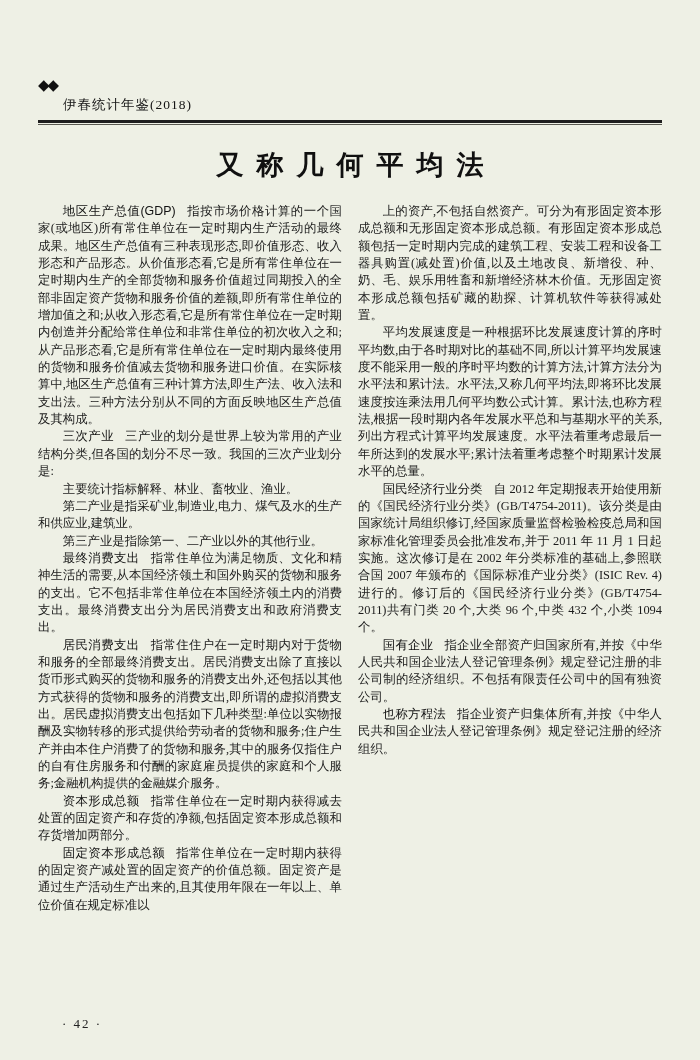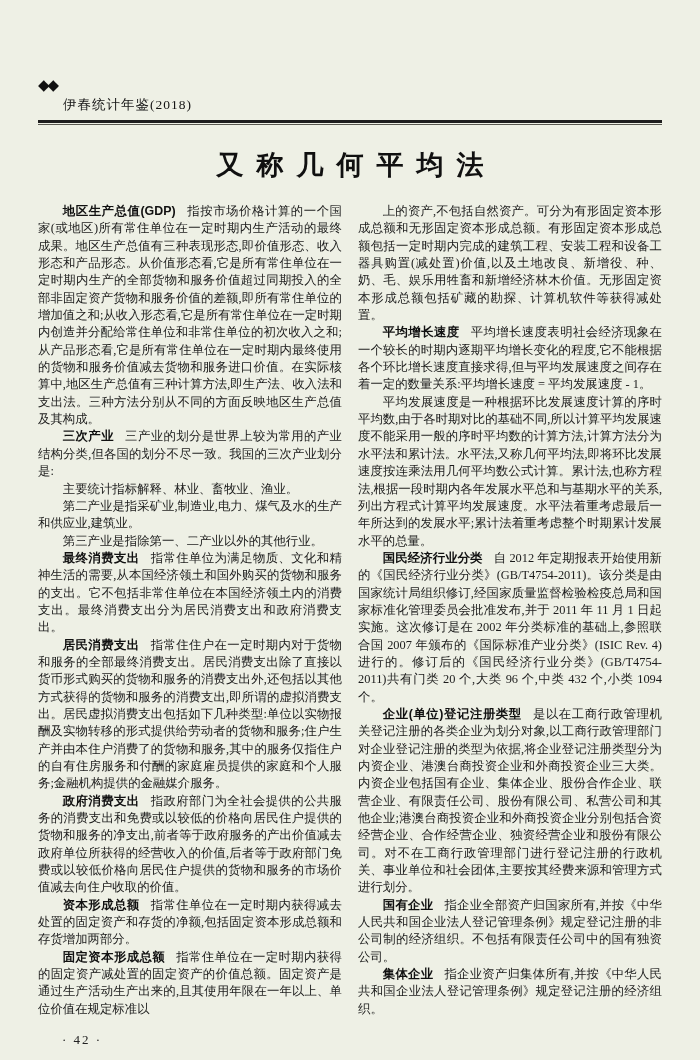--- a/index.html
+++ b/index.html
@@ -28,25 +28,25 @@
   .col p{
     margin:0;
     font-size:12.4px;
     line-height:17.35px;
     text-align:justify;
     text-indent:2em;
     color:#1b1b1b;
   }
   .col p b.term{
     font-family:"Liberation Sans","DejaVu Sans",sans-serif;
-    font-weight:bold;
+    font-weight:normal;
     margin-right:0.9em;
     color:#111;
   }
-  .page-footer{position:absolute;left:62px;bottom:12px;}
+  .page-footer{position:absolute;left:62px;bottom:28px;}
   .page-number{font-size:13px;letter-spacing:2px;color:#222;}
 </style>
 </head>
 <body>
 
 <div class="page">
   <header class="page-header">
     <span class="diamonds">◆◆</span>
     <span class="yearbook-title">伊春统计年鉴(2018)</span>
   </header>
@@ -57,31 +57,28 @@
 
   <main class="columns">
     <section class="col">
         <p><b class="term">地区生产总值(GDP)</b>指按市场价格计算的一个国家(或地区)所有常住单位在一定时期内生产活动的最终成果。地区生产总值有三种表现形态,即价值形态、收入形态和产品形态。从价值形态看,它是所有常住单位在一定时期内生产的全部货物和服务价值超过同期投入的全部非固定资产货物和服务价值的差额,即所有常住单位的增加值之和;从收入形态看,它是所有常住单位在一定时期内创造并分配给常住单位和非常住单位的初次收入之和;从产品形态看,它是所有常住单位在一定时期内最终使用的货物和服务价值减去货物和服务进口价值。在实际核算中,地区生产总值有三种计算方法,即生产法、收入法和支出法。三种方法分别从不同的方面反映地区生产总值及其构成。</p>
         <p><b class="term">三次产业</b>三产业的划分是世界上较为常用的产业结构分类,但各国的划分不尽一致。我国的三次产业划分是:</p>
         <p>主要统计指标解释、林业、畜牧业、渔业。</p>
         <p>第二产业是指采矿业,制造业,电力、煤气及水的生产和供应业,建筑业。</p>
         <p>第三产业是指除第一、二产业以外的其他行业。</p>
         <p><b class="term">最终消费支出</b>指常住单位为满足物质、文化和精神生活的需要,从本国经济领土和国外购买的货物和服务的支出。它不包括非常住单位在本国经济领土内的消费支出。最终消费支出分为居民消费支出和政府消费支出。</p>
         <p><b class="term">居民消费支出</b>指常住住户在一定时期内对于货物和服务的全部最终消费支出。居民消费支出除了直接以货币形式购买的货物和服务的消费支出外,还包括以其他方式获得的货物和服务的消费支出,即所谓的虚拟消费支出。居民虚拟消费支出包括如下几种类型:单位以实物报酬及实物转移的形式提供给劳动者的货物和服务;住户生产并由本住户消费了的货物和服务,其中的服务仅指住户的自有住房服务和付酬的家庭雇员提供的家庭和个人服务;金融机构提供的金融媒介服务。</p>
-        <p><b class="term">政府消费支出</b>指政府部门为全社会提供的公共服务的消费支出和免费或以较低的价格向居民住户提供的货物和服务的净支出,前者等于政府服务的产出价值减去政府单位所获得的经营收入的价值,后者等于政府部门免费或以较低价格向居民住户提供的货物和服务的市场价值减去向住户收取的价值。</p>
         <p><b class="term">资本形成总额</b>指常住单位在一定时期内获得减去处置的固定资产和存货的净额,包括固定资本形成总额和存货增加两部分。</p>
         <p><b class="term">固定资本形成总额</b>指常住单位在一定时期内获得的固定资产减处置的固定资产的价值总额。固定资产是通过生产活动生产出来的,且其使用年限在一年以上、单位价值在规定标准以</p>
       </section>
     <section class="col">
         <p>上的资产,不包括自然资产。可分为有形固定资本形成总额和无形固定资本形成总额。有形固定资本形成总额包括一定时期内完成的建筑工程、安装工程和设备工器具购置(减处置)价值,以及土地改良、新增役、种、奶、毛、娱乐用牲畜和新增经济林木价值。无形固定资本形成总额包括矿藏的勘探、计算机软件等获得减处置。</p>
-        <p><b class="term">平均增长速度</b>平均增长速度表明社会经济现象在一个较长的时期内逐期平均增长变化的程度,它不能根据各个环比增长速度直接求得,但与平均发展速度之间存在着一定的数量关系:平均增长速度 = 平均发展速度 - 1。</p>
         <p>平均发展速度是一种根据环比发展速度计算的序时平均数,由于各时期对比的基础不同,所以计算平均发展速度不能采用一般的序时平均数的计算方法,计算方法分为水平法和累计法。水平法,又称几何平均法,即将环比发展速度按连乘法用几何平均数公式计算。累计法,也称方程法,根据一段时期内各年发展水平总和与基期水平的关系,列出方程式计算平均发展速度。水平法着重考虑最后一年所达到的发展水平;累计法着重考虑整个时期累计发展水平的总量。</p>
         <p><b class="term">国民经济行业分类</b>自 2012 年定期报表开始使用新的《国民经济行业分类》(GB/T4754-2011)。该分类是由国家统计局组织修订,经国家质量监督检验检疫总局和国家标准化管理委员会批准发布,并于 2011 年 11 月 1 日起实施。这次修订是在 2002 年分类标准的基础上,参照联合国 2007 年颁布的《国际标准产业分类》(ISIC Rev. 4)进行的。修订后的《国民经济行业分类》(GB/T4754-2011)共有门类 20 个,大类 96 个,中类 432 个,小类 1094 个。</p>
-        <p><b class="term">企业(单位)登记注册类型</b>是以在工商行政管理机关登记注册的各类企业为划分对象,以工商行政管理部门对企业登记注册的类型为依据,将企业登记注册类型分为内资企业、港澳台商投资企业和外商投资企业三大类。内资企业包括国有企业、集体企业、股份合作企业、联营企业、有限责任公司、股份有限公司、私营公司和其他企业;港澳台商投资企业和外商投资企业分别包括合资经营企业、合作经营企业、独资经营企业和股份有限公司。对不在工商行政管理部门进行登记注册的行政机关、事业单位和社会团体,主要按其经费来源和管理方式进行划分。</p>
         <p><b class="term">国有企业</b>指企业全部资产归国家所有,并按《中华人民共和国企业法人登记管理条例》规定登记注册的非公司制的经济组织。不包括有限责任公司中的国有独资公司。</p>
-        <p><b class="term">集体企业</b>指企业资产归集体所有,并按《中华人民共和国企业法人登记管理条例》规定登记注册的经济组织。</p>
+        <p><b class="term">也称方程法</b>指企业资产归集体所有,并按《中华人民共和国企业法人登记管理条例》规定登记注册的经济组织。</p>
       </section>
   </main>
 
   <footer class="page-footer">
     <span class="page-number">· 42 ·</span>
   </footer>
 </div>
 
 </body></html>

